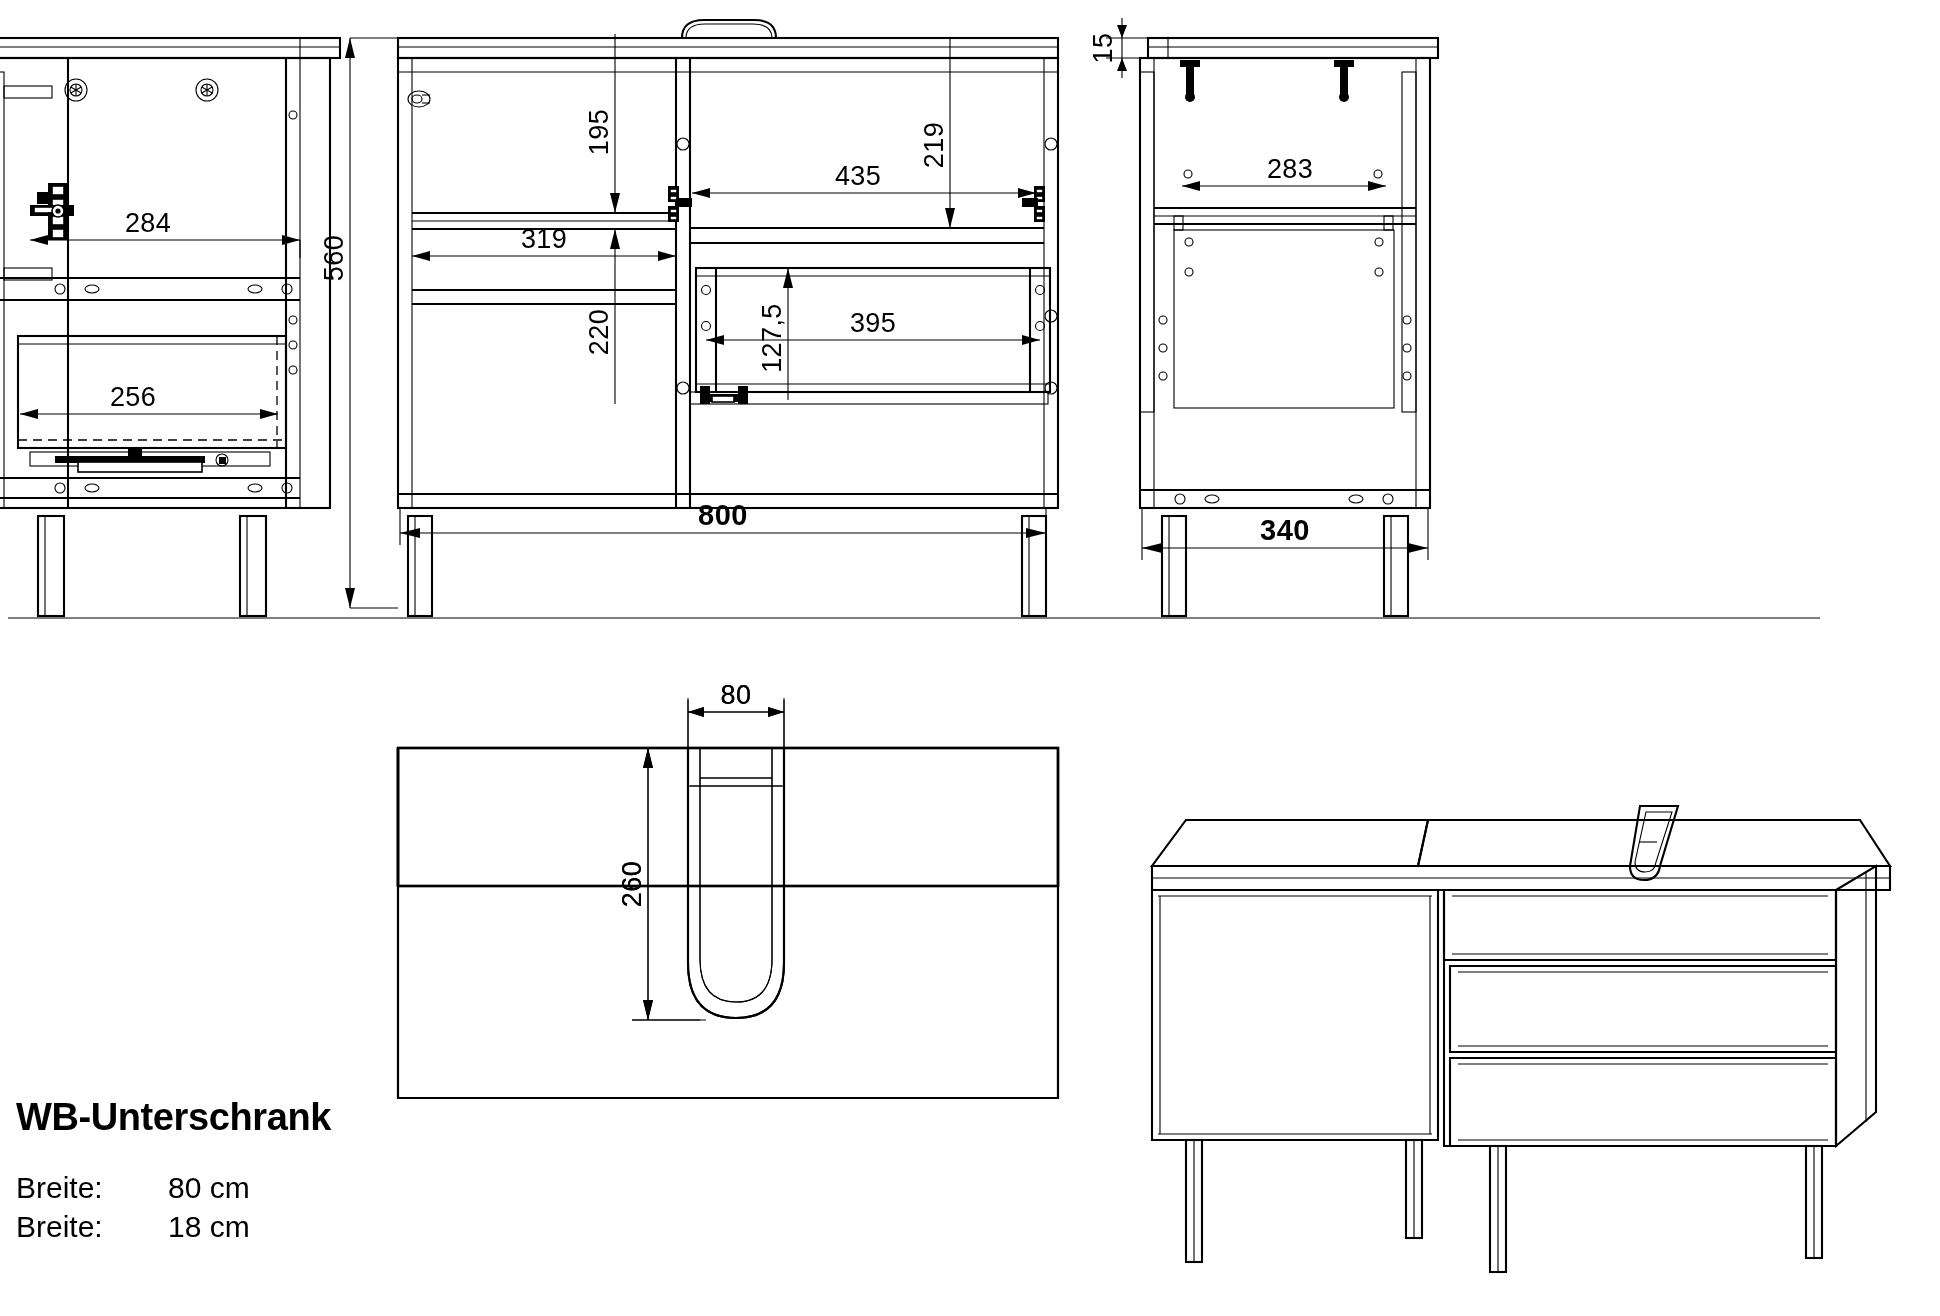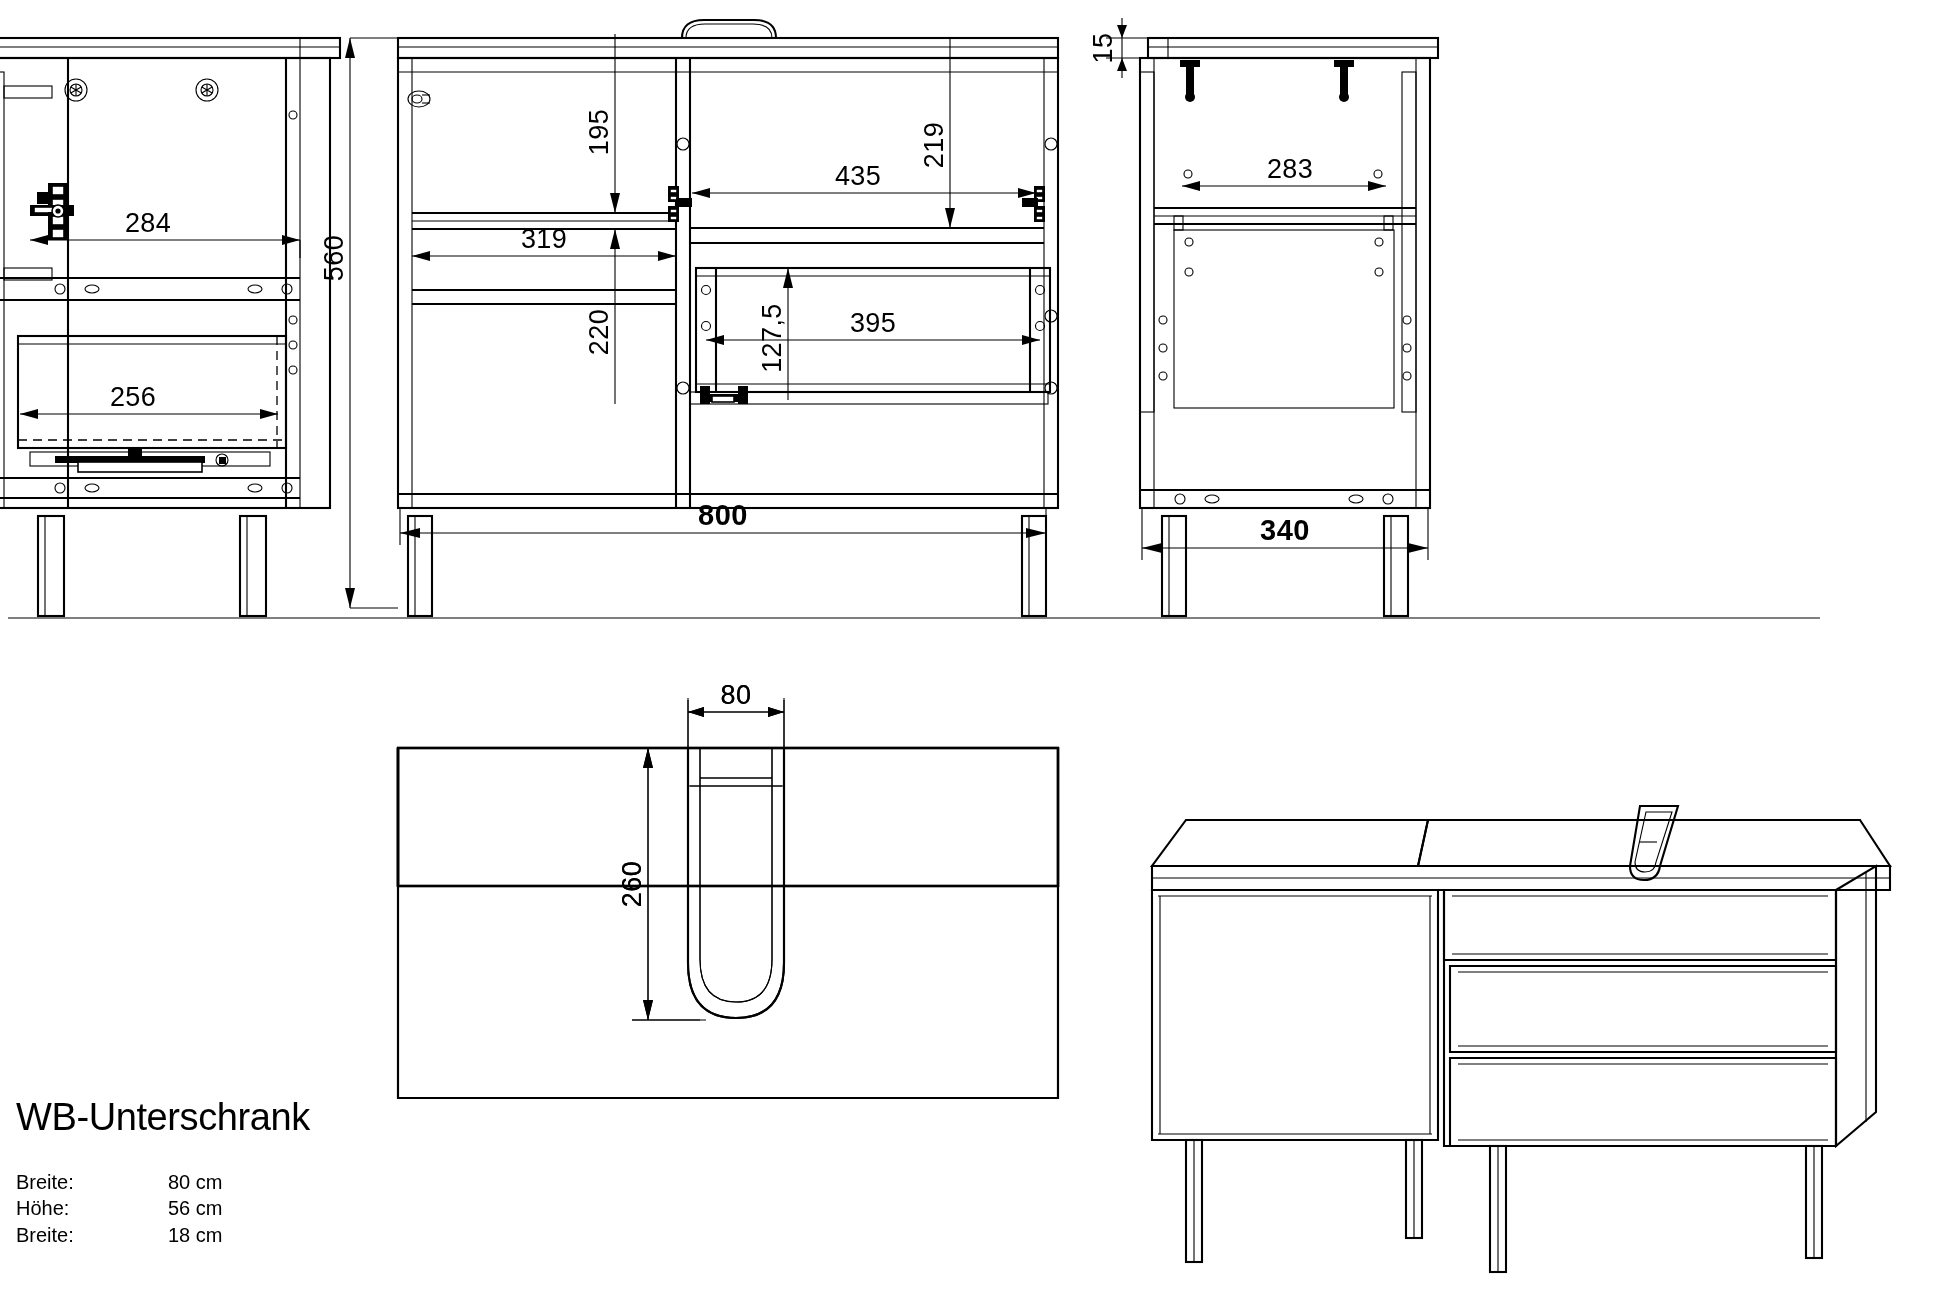--- a/index.html
+++ b/index.html
@@ -50,29 +50,29 @@
 
   
   #titleblock{
     position:absolute;
     left:16px;
     top:1098px;
     width:520px;
   }
   #titleblock .title{
     font-size:38px;
-    font-weight:normal;
+    font-weight:bold;
     letter-spacing:-0.4px;
     line-height:1;
     margin:0 0 34px 0;
     white-space:nowrap;
   }
   #titleblock table{
     border-collapse:collapse;
-    font-size:20px;
+    font-size:30px;
     line-height:1.22;
   }
   #titleblock td{
     padding:0 0 2px 0;
     white-space:nowrap;
     vertical-align:top;
   }
   #titleblock td.lbl{width:152px;}
   #titleblock td.val{padding-right:0; width:150px;}
 </style>
@@ -575,24 +575,20 @@
 
   <div id="titleblock">
     <div class="title">WB-Unterschrank</div>
     <table>
       <tbody>
         <tr>
           <td class="lbl">Breite:</td>
           <td class="val">80 cm</td>
         </tr>
         <tr>
-          <td class="lbl">Höhe:</td>
-          <td class="val">56 cm</td>
-        </tr>
-        <tr>
           <td class="lbl">Breite:</td>
           <td class="val">18 cm</td>
         </tr>
       </tbody>
     </table>
   </div>
 
 </div>
 
 </body></html>

